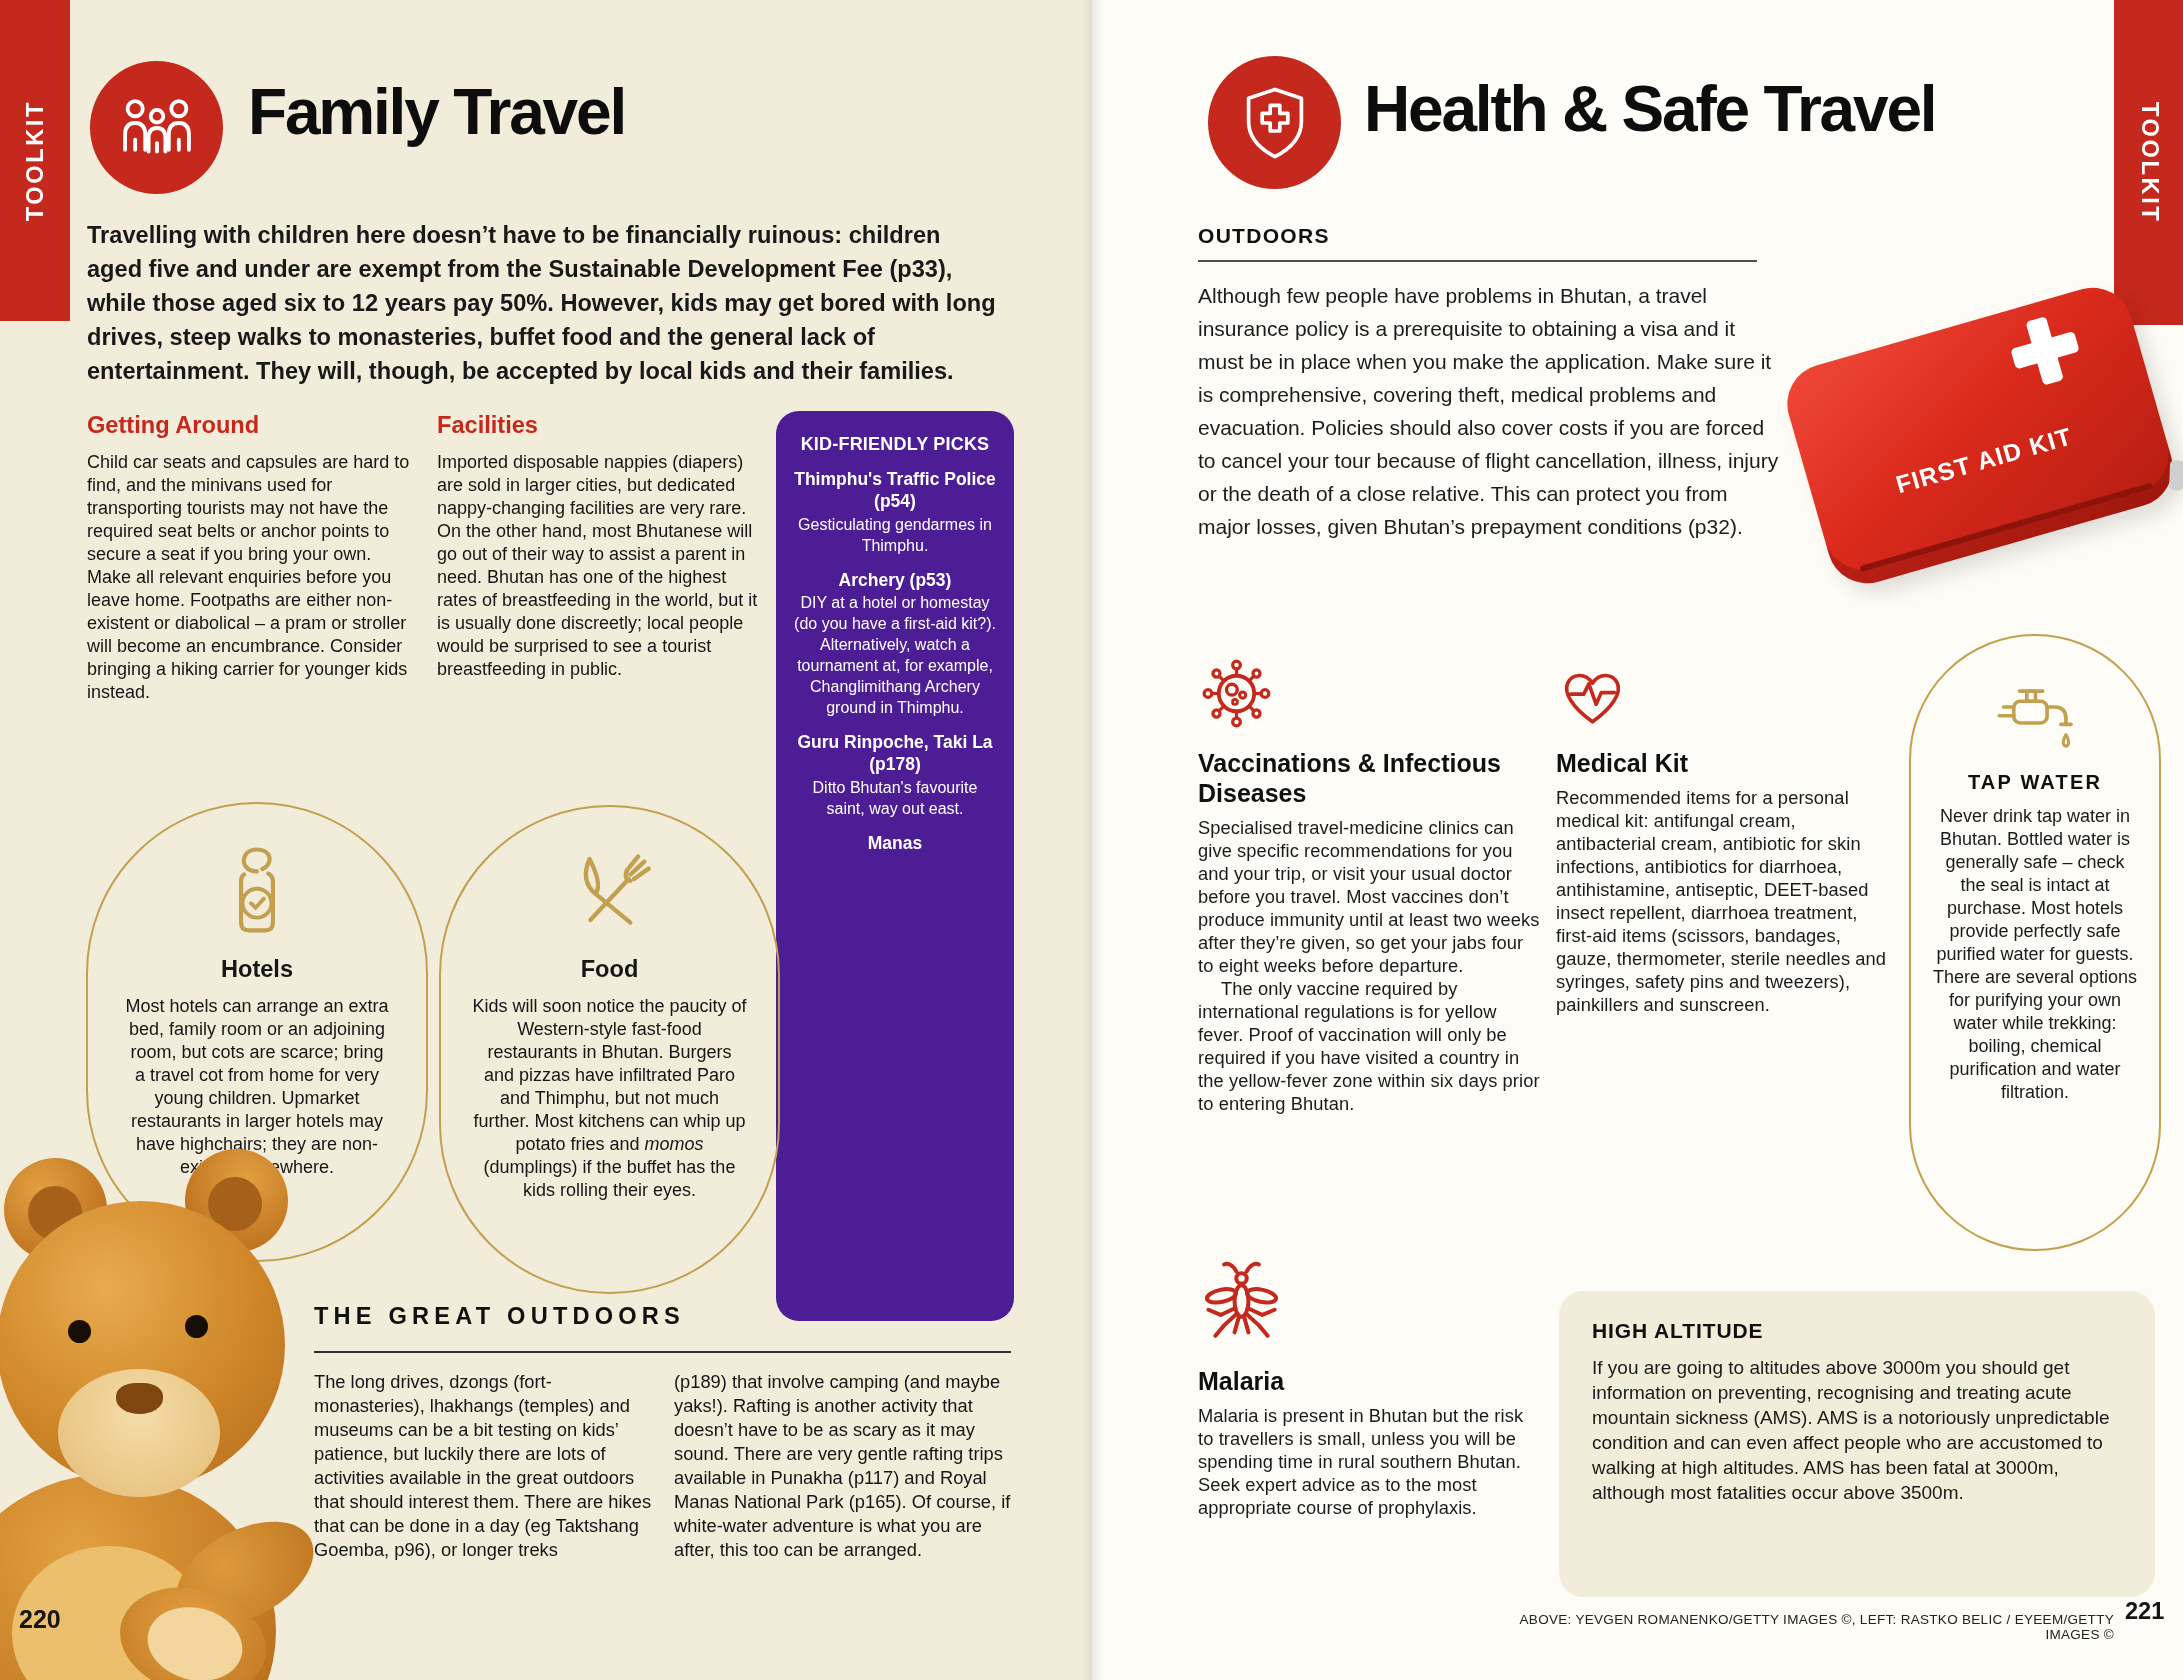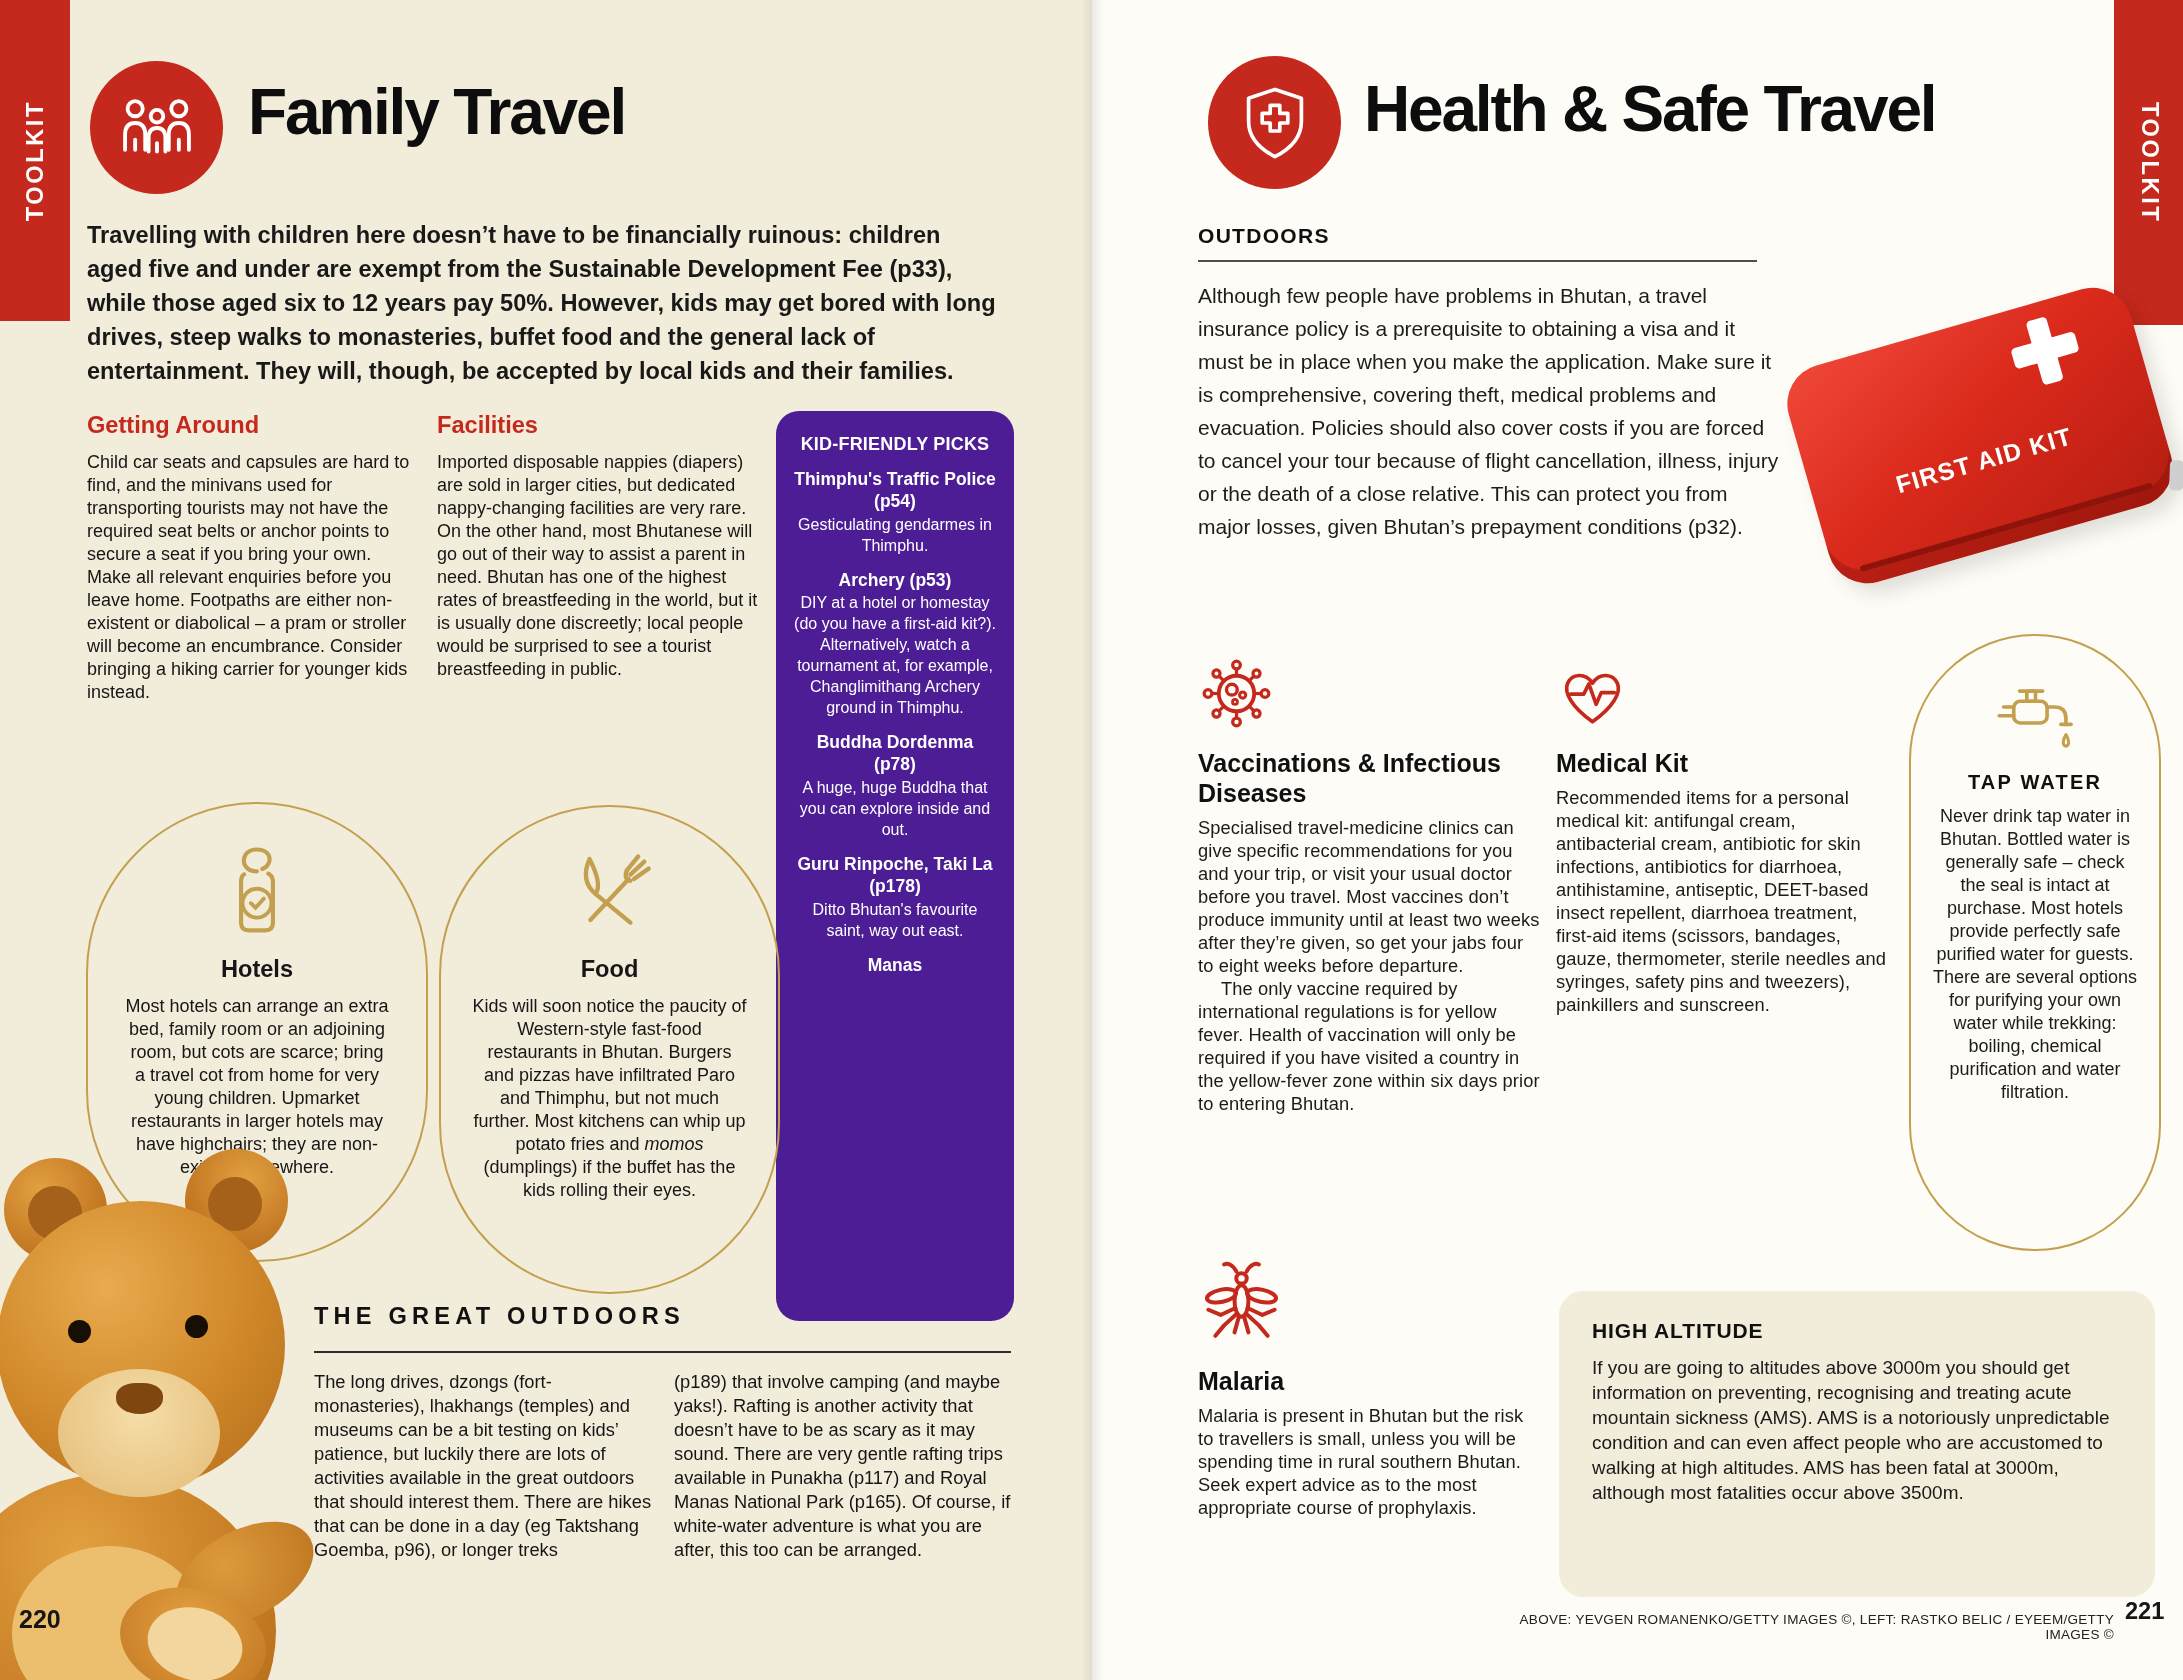--- a/index.html
+++ b/index.html
@@ -150,24 +150,20 @@
 
   <div class="abs" id="kid-box">
     <div class="kid-heading">KID-FRIENDLY PICKS</div>
     <div class="kid-item">
       <div class="kid-item-title">Thimphu's Traffic Police (p54)</div>
       <div class="kid-item-desc">Gesticulating gendarmes in Thimphu.</div>
     </div>
     <div class="kid-item">
       <div class="kid-item-title">Archery (p53)</div>
       <div class="kid-item-desc">DIY at a hotel or homestay (do you have a first-aid kit?). Alternatively, watch a tournament at, for example, Changlimithang Archery ground in Thimphu.</div>
-    </div>
-    <div class="kid-item">
-      <div class="kid-item-title">Buddha Dordenma (p78)</div>
-      <div class="kid-item-desc">A huge, huge Buddha that you can explore inside and out.</div>
     </div>
     <div class="kid-item">
       <div class="kid-item-title">Guru Rinpoche, Taki La (p178)</div>
       <div class="kid-item-desc">Ditto Bhutan's favourite saint, way out east.</div>
     </div>
     <div class="kid-item">
       <div class="kid-item-title">Manas</div>
     </div>
   </div>
 
@@ -272,21 +268,21 @@
           <line x1="66" y1="66" x2="72" y2="72"></line>
             <circle cx="76" cy="76" r="4.6"></circle>
         </g>
         <circle cx="44" cy="45" r="7" stroke-width="4.4"></circle>
         <circle cx="58" cy="52" r="4" stroke-width="4"></circle>
         <circle cx="48" cy="61" r="3.2" stroke-width="3.6"></circle>
       </svg>
     </div>
     <div class="sec-heading">Vaccinations &amp; Infectious Diseases</div>
     <div class="sec-body">Specialised travel-medicine clinics can give specific recommendations for you and your trip, or visit your usual doctor before you travel. Most vaccines don’t produce immunity until at least two weeks after they’re given, so get your jabs four to eight weeks before departure.</div>
-    <div class="sec-body indent">The only vaccine required by international regulations is for yellow fever. Health of vaccination will only be required if you have visited a country in the yellow-fever zone within six days prior to entering Bhutan.</div>
+    <div class="sec-body indent">The only vaccine required by international regulations is for yellow fever. Proof of vaccination will only be required if you have visited a country in the yellow-fever zone within six days prior to entering Bhutan.</div>
   </div>
 
   <div class="abs" id="medical-kit">
     <div class="sec-icon">
       <svg width="73" height="70" viewBox="0 0 100 92" fill="none" stroke="#c5281c" stroke-width="5" stroke-linecap="round" stroke-linejoin="round">
         <path d="M50 80 C22 60 10 40 16 27 C22 14 40 12 50 27 C60 12 78 14 84 27 C90 40 78 60 50 80 Z"></path>
         <polyline points="20,42 38,42 45,28 55,56 62,40 80,40"></polyline>
       </svg>
     </div>
     <div class="sec-heading">Medical Kit</div>

